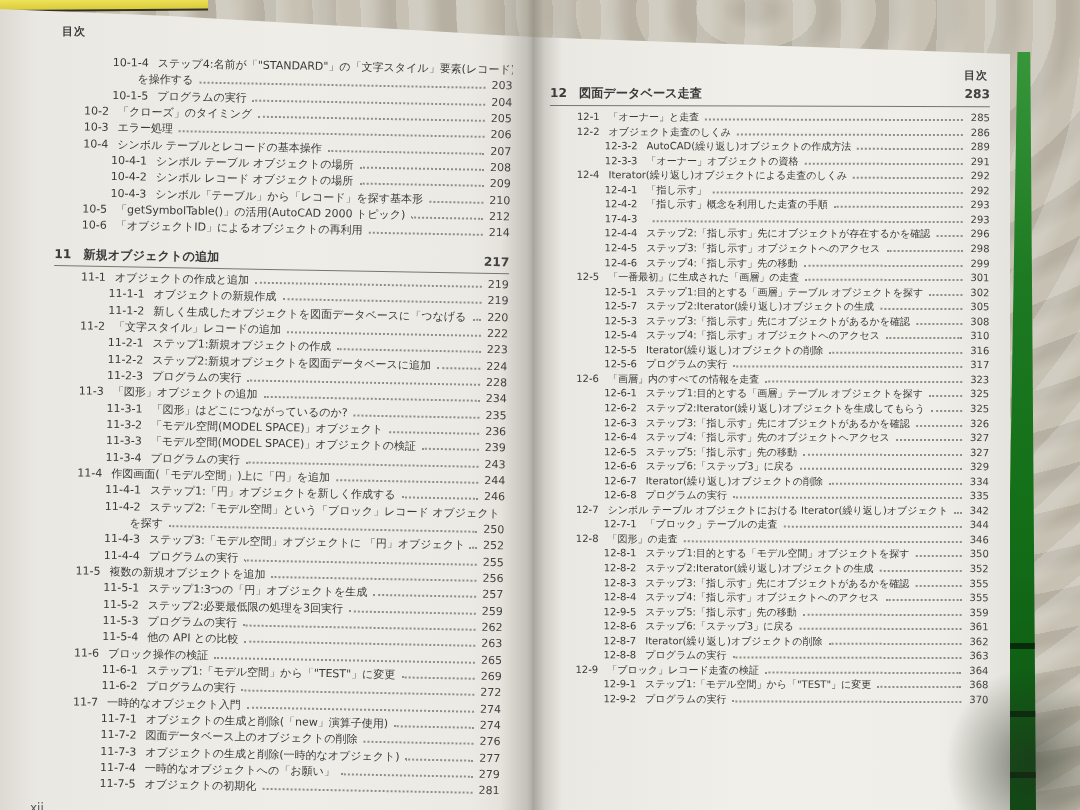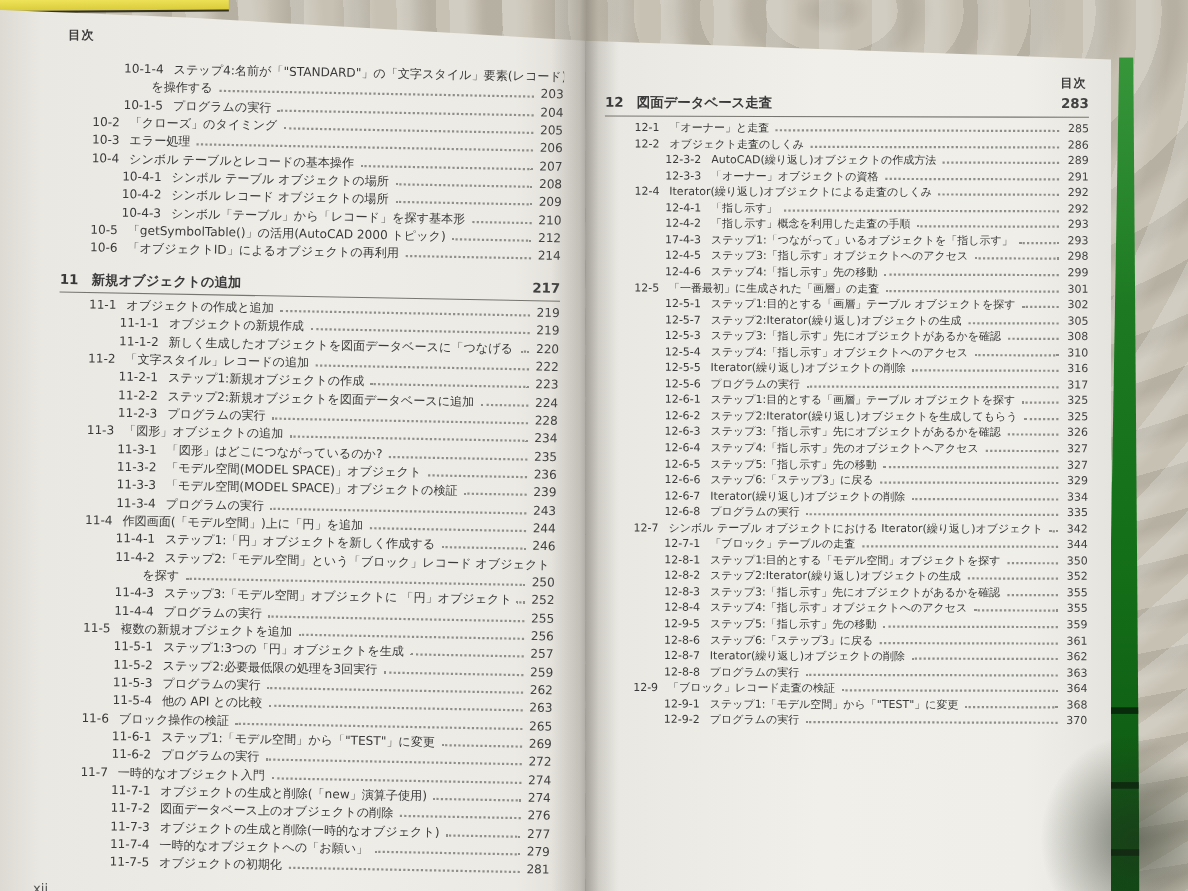--- a/index.html
+++ b/index.html
@@ -387,23 +387,28 @@
         <span class="rpage">292</span>
       </div>
       <div class="row lvl2">
         <span class="rid">12-4-2</span>
         <span class="rtext">「指し示す」概念を利用した走査の手順</span>
         <span class="dots"></span>
         <span class="rpage">293</span>
       </div>
       <div class="row lvl2">
         <span class="rid">17-4-3</span>
-        <span class="rtext">ステップ1:「つながって」いるオブジェクトを「指し示す」</span>
         <span class="dots"></span>
         <span class="rpage">293</span>
+      </div>
+      <div class="row lvl2">
+        <span class="rid">12-4-4</span>
+        <span class="rtext">ステップ2:「指し示す」先にオブジェクトが存在するかを確認</span>
+        <span class="dots"></span>
+        <span class="rpage">296</span>
       </div>
       <div class="row lvl2">
         <span class="rid">12-4-5</span>
         <span class="rtext">ステップ3:「指し示す」オブジェクトへのアクセス</span>
         <span class="dots"></span>
         <span class="rpage">298</span>
       </div>
       <div class="row lvl2">
         <span class="rid">12-4-6</span>
         <span class="rtext">ステップ4:「指し示す」先の移動</span>
@@ -445,20 +450,26 @@
         <span class="rtext">Iterator(繰り返し)オブジェクトの削除</span>
         <span class="dots"></span>
         <span class="rpage">316</span>
       </div>
       <div class="row lvl2">
         <span class="rid">12-5-6</span>
         <span class="rtext">プログラムの実行</span>
         <span class="dots"></span>
         <span class="rpage">317</span>
       </div>
+      <div class="row lvl1">
+        <span class="rid">12-6</span>
+        <span class="rtext">「画層」内のすべての情報を走査</span>
+        <span class="dots"></span>
+        <span class="rpage">323</span>
+      </div>
       <div class="row lvl2">
         <span class="rid">12-6-1</span>
         <span class="rtext">ステップ1:目的とする「画層」テーブル オブジェクトを探す</span>
         <span class="dots"></span>
         <span class="rpage">325</span>
       </div>
       <div class="row lvl2">
         <span class="rid">12-6-2</span>
         <span class="rtext">ステップ2:Iterator(繰り返し)オブジェクトを生成してもらう</span>
         <span class="dots"></span>
@@ -504,20 +515,26 @@
         <span class="rid">12-7</span>
         <span class="rtext">シンボル テーブル オブジェクトにおける Iterator(繰り返し)オブジェクト</span>
         <span class="dots"></span>
         <span class="rpage">342</span>
       </div>
       <div class="row lvl2">
         <span class="rid">12-7-1</span>
         <span class="rtext">「ブロック」テーブルの走査</span>
         <span class="dots"></span>
         <span class="rpage">344</span>
+      </div>
+      <div class="row lvl1">
+        <span class="rid">12-8</span>
+        <span class="rtext">「図形」の走査</span>
+        <span class="dots"></span>
+        <span class="rpage">346</span>
       </div>
       <div class="row lvl2">
         <span class="rid">12-8-1</span>
         <span class="rtext">ステップ1:目的とする「モデル空間」オブジェクトを探す</span>
         <span class="dots"></span>
         <span class="rpage">350</span>
       </div>
       <div class="row lvl2">
         <span class="rid">12-8-2</span>
         <span class="rtext">ステップ2:Iterator(繰り返し)オブジェクトの生成</span>

